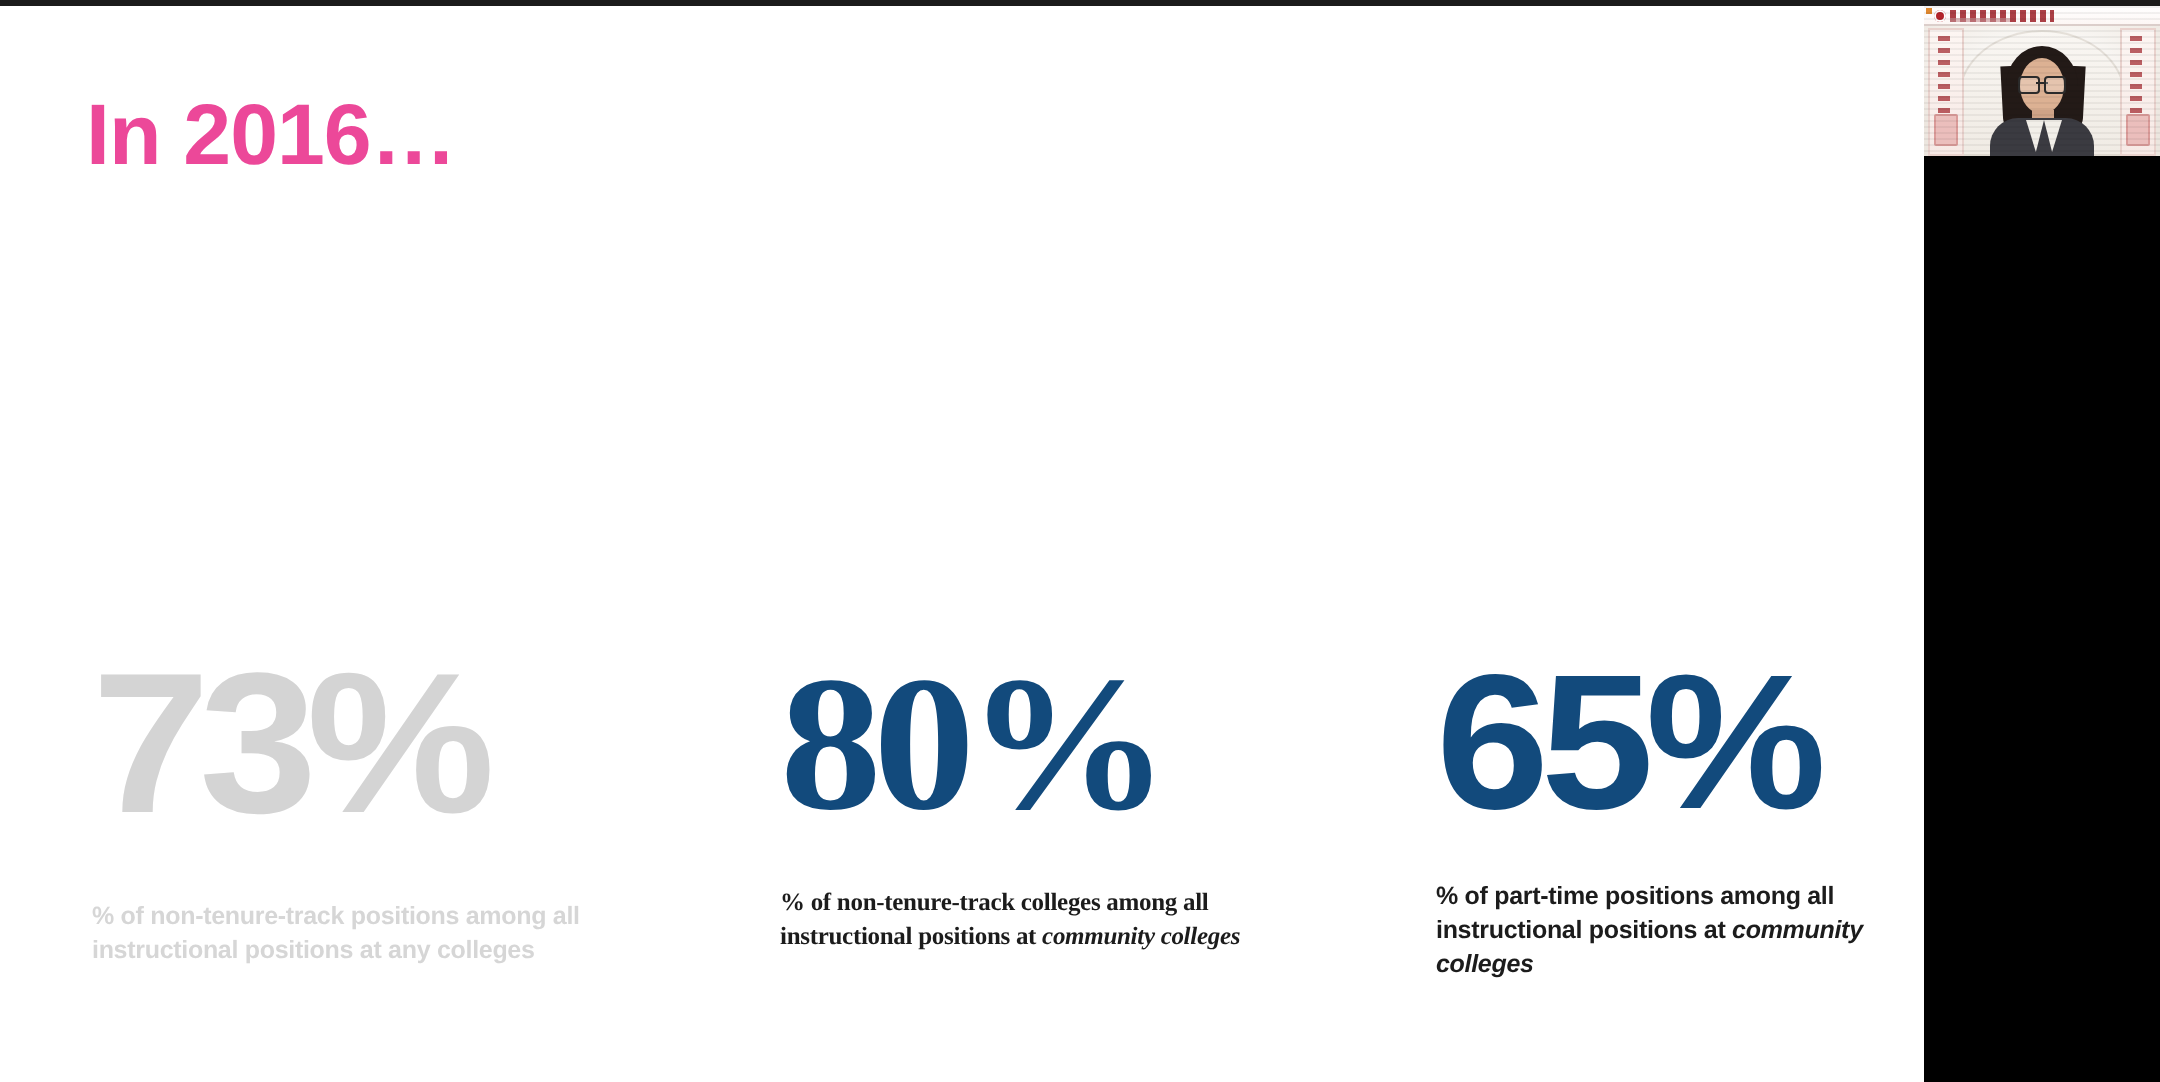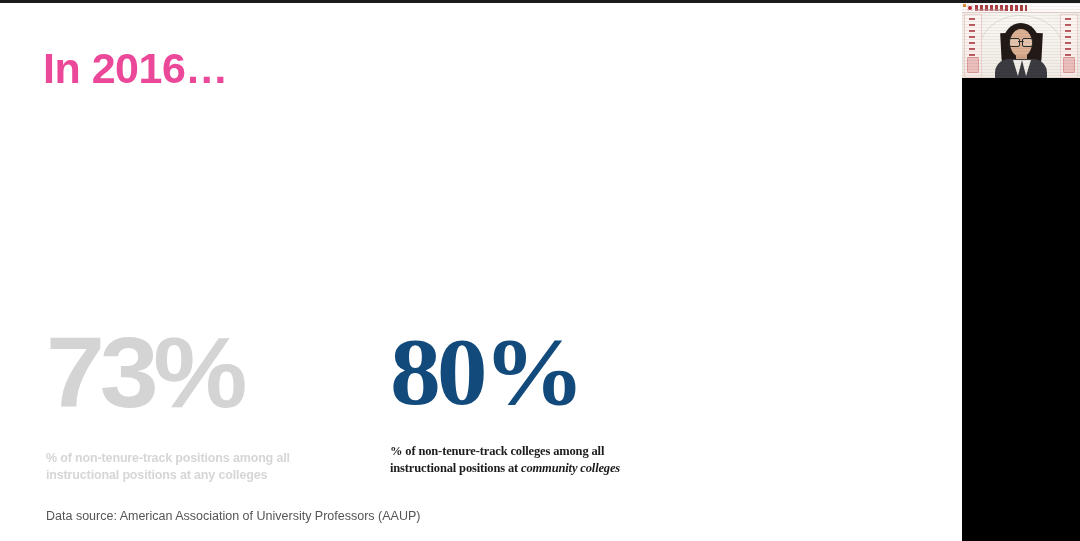--- a/index.html
+++ b/index.html
@@ -337,24 +337,27 @@
       <div class="stat stat-1">
         <div class="stat-number">73%</div>
         <div class="stat-caption"><span>% of non-tenure-track positions among all instructional positions at any colleges</span></div>
       </div>
 
       <div class="stat stat-2">
         <div class="stat-number">80%</div>
         <div class="stat-caption"><span>% of non-tenure-track colleges among all instructional positions at </span><em>community colleges</em></div>
       </div>
 
+      <div class="stat stat-3">
+        <div class="stat-number">65%</div>
+        <div class="stat-caption"><span>% of part-time positions among all instructional positions at </span><em>community colleges</em></div>
+      </div>
 
     </div>
 
-    <div class="slide-footnote">Data source: American Association of University Professors (AAUP)</div>
 
   </div>
 
   <div class="right-col">
 
     <div class="webcam">
       <div class="cam-wall"></div>
       <div class="cam-arch"></div>
 
       <div class="cam-scroll left">

